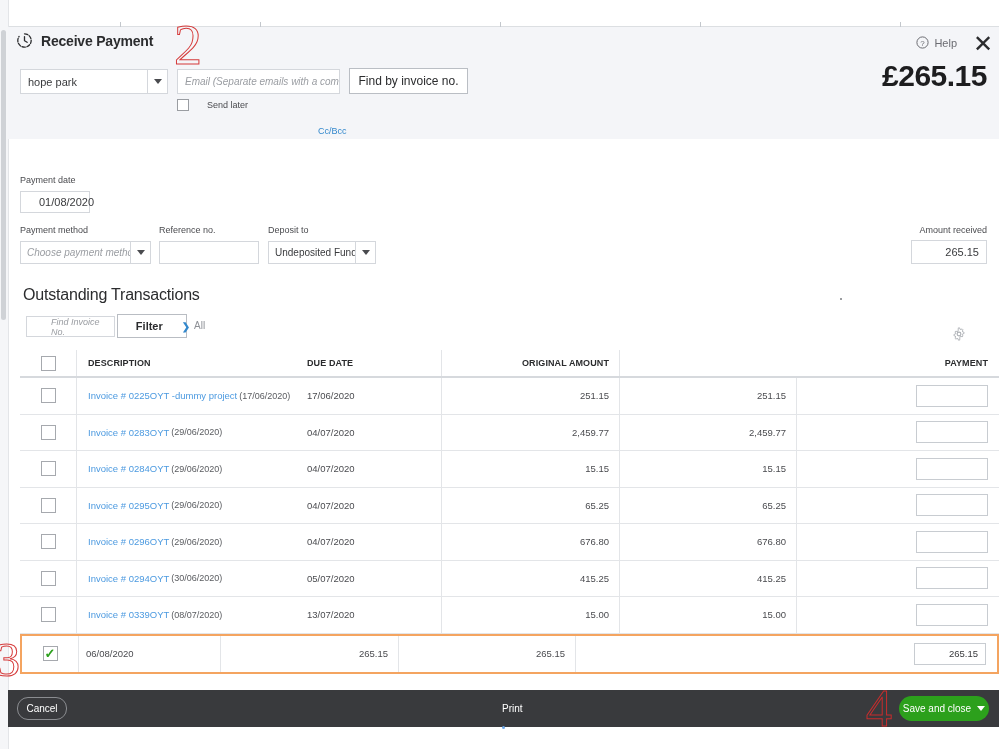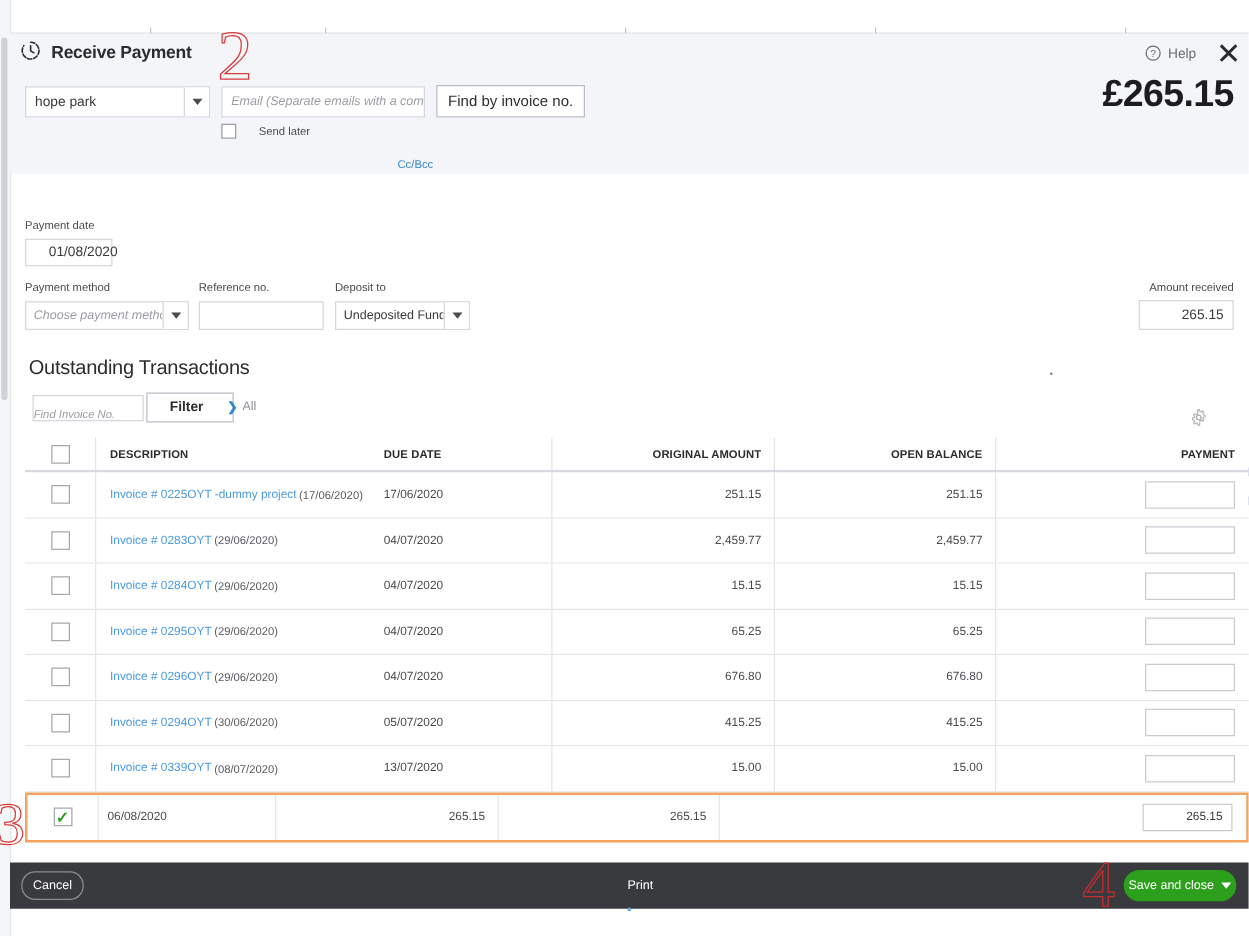--- a/index.html
+++ b/index.html
@@ -280,22 +280,22 @@
     color: #2b2c2e;
     letter-spacing: -0.2px;
   }
   .find-inv-input {
     position: absolute;
     left: 26px; top: 316px;
     width: 89px; height: 21px;
     background: #fff;
     border: 1px solid #d4d7dc;
     box-sizing: border-box;
-    display: flex; align-items: flex-end;
-    padding-left: 0;
+    display: flex; align-items: flex-start;
+    padding-left: 24px;
     font-size: 9px; font-style: italic; color: #9a9da2;
   }
   .filter-btn {
     position: absolute;
     left: 117px; top: 314px;
     width: 70px; height: 24px;
     background: #fff;
     border: 1px solid #b9bdc3;
     box-sizing: border-box;
     display: flex; align-items: center; justify-content: center;
@@ -655,23 +655,20 @@
       </div>
       <div class="c-desc">
           <span class="th">DESCRIPTION</span>
         </div>
       <div class="c-due">
           <span class="th">DUE DATE</span>
         </div>
       <div class="c-orig">
           <span class="th">ORIGINAL AMOUNT</span>
         </div>
-      <div class="c-open">
-          <span class="th">OPEN BALANCE</span>
-        </div>
       <div class="c-pay">
           <span class="th">PAYMENT</span>
         </div>
     </div>
 
     <div id="rows-host">
         <div class="trow">
           <div class="c-check">
             <span class="cb-lg"></span>
           </div>

